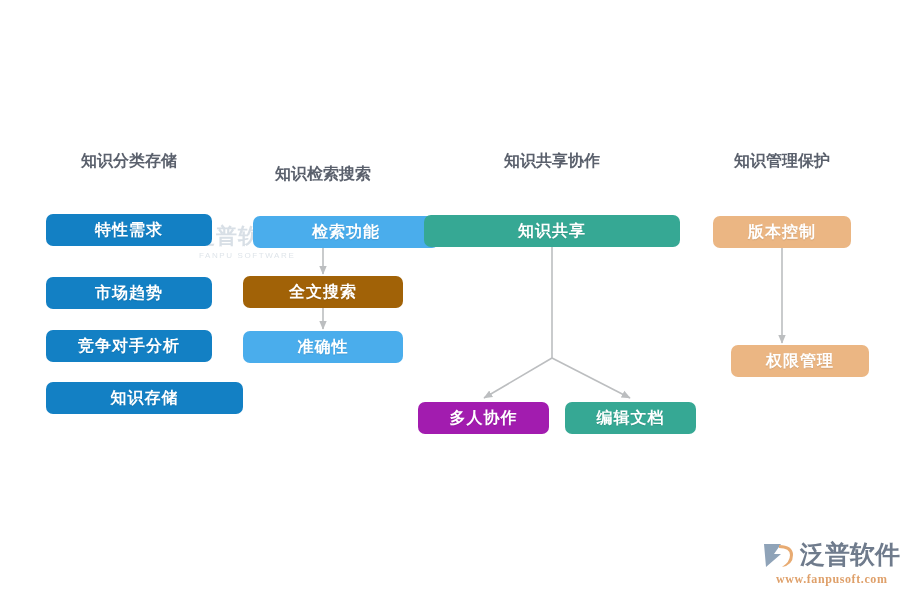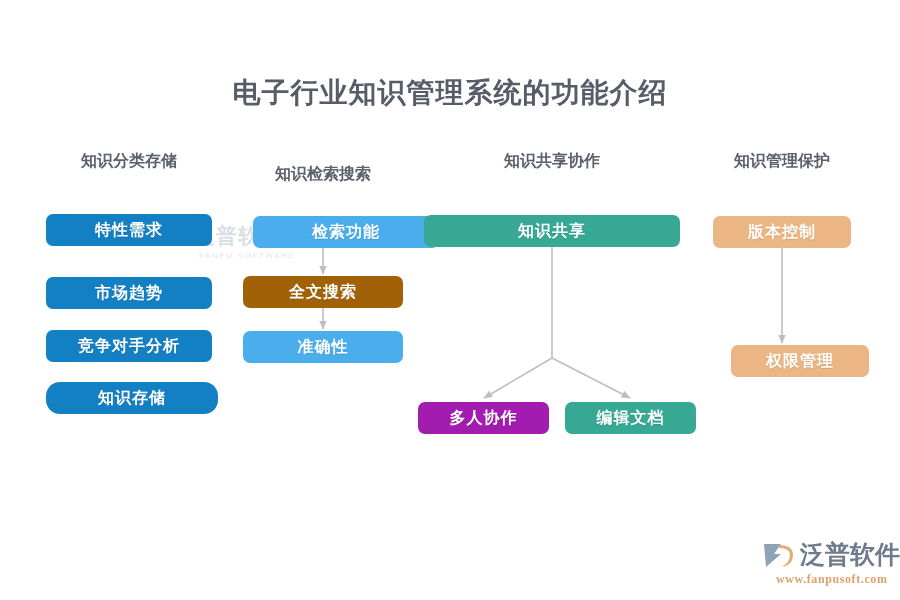--- a/index.html
+++ b/index.html
@@ -128,21 +128,20 @@
     margin-left: 14px;
     margin-top: 1px;
     font-family: "Liberation Serif", "DejaVu Serif", serif;
   }
 </style>
 </head>
 <body>
 
 <div id="page">
 
-  <div id="title">电子行业知识管理系统的功能介绍</div>
 
   <div id="watermark">
     <div class="wm-row">
       <svg width="26" height="24" viewBox="0 0 26 24">
         <path d="M2 3 L14 3 L9 11 L14 11 L3 21 Z" fill="#c3d2de"></path>
         <path d="M13 4 Q23 4 23 12 Q23 19 15 20 Q21 16 21 11 Q21 6 13 6 Z" fill="#cfd9e3"></path>
       </svg>
       <span class="wm-text">泛普软件</span>
     </div>
     <div class="wm-sub">FANPU SOFTWARE</div>
@@ -168,21 +167,21 @@
       <div class="col-header" style="left: 39px; top: 151px; width: 180px;">知识分类存储</div>
       <div class="col-header" style="left: 233px; top: 151px; width: 180px; margin-top: 13px;">知识检索搜索</div>
       <div class="col-header" style="left: 462px; top: 151px; width: 180px;">知识共享协作</div>
       <div class="col-header" style="left: 692px; top: 151px; width: 180px;">知识管理保护</div>
     </div>
 
   <div id="nodes-layer">
       <div class="node" style="left: 46px; top: 214px; width: 166px; height: 32px; background: rgb(19, 128, 196);">特性需求</div>
       <div class="node" style="left: 46px; top: 277px; width: 166px; height: 32px; background: rgb(19, 128, 196);">市场趋势</div>
       <div class="node" style="left: 46px; top: 330px; width: 166px; height: 32px; background: rgb(19, 128, 196);">竞争对手分析</div>
-      <div class="node" style="left: 46px; top: 382px; width: 172px; height: 32px; background: rgb(19, 128, 196); border-radius: 14px;">知识存储</div>
+      <div class="node" style="left: 46px; top: 382px; width: 197px; height: 32px; background: rgb(19, 128, 196);">知识存储</div>
       <div class="node" style="left: 253px; top: 216px; width: 186px; height: 32px; background: rgb(74, 173, 236);">检索功能</div>
       <div class="node" style="left: 243px; top: 276px; width: 160px; height: 32px; background: #a16207;">全文搜索</div>
       <div class="node" style="left: 243px; top: 331px; width: 160px; height: 32px; background: rgb(74, 173, 236);">准确性</div>
       <div class="node" style="left: 424px; top: 215px; width: 256px; height: 32px; background: rgb(54, 168, 148);">知识共享</div>
       <div class="node" style="left: 418px; top: 402px; width: 131px; height: 32px; background: #a21caf;">多人协作</div>
       <div class="node" style="left: 565px; top: 402px; width: 131px; height: 32px; background: rgb(54, 168, 148);">编辑文档</div>
       <div class="node" style="left: 713px; top: 216px; width: 138px; height: 32px; background: rgb(235, 182, 131);">版本控制</div>
       <div class="node" style="left: 731px; top: 345px; width: 138px; height: 32px; background: rgb(235, 182, 131);">权限管理</div>
     </div>
 

